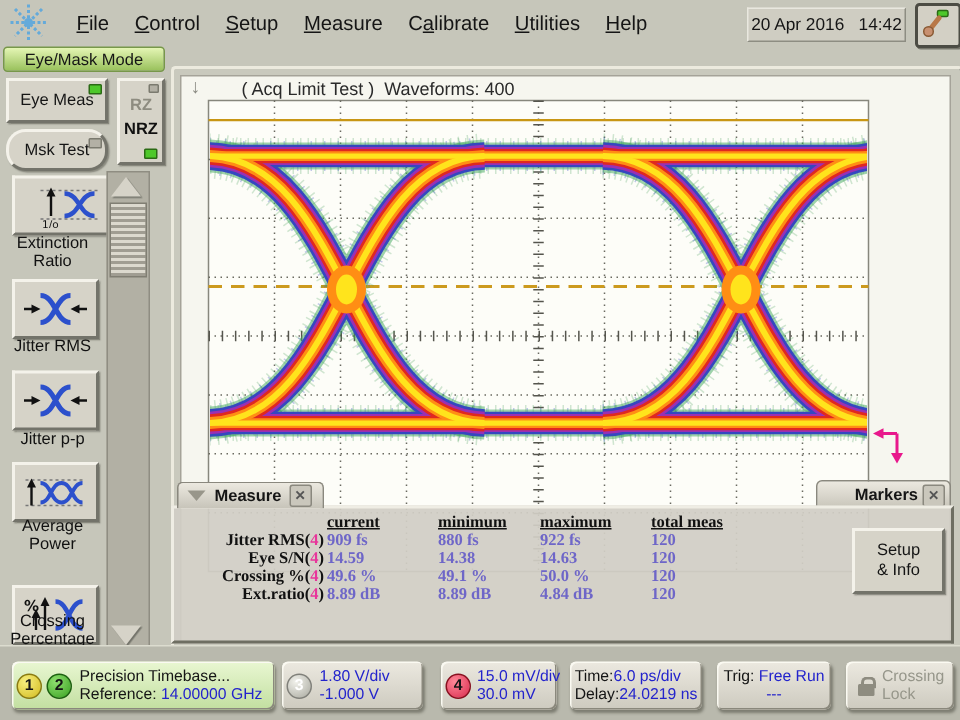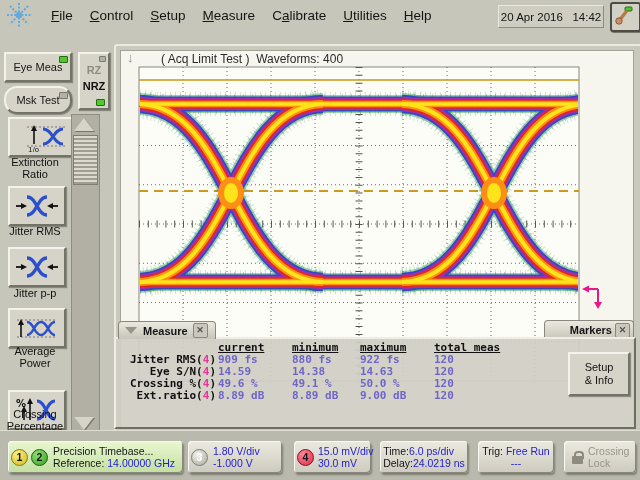--- a/index.html
+++ b/index.html
@@ -65,21 +65,21 @@
   .tabclose{width:13px;height:13px;margin:0 3px;background:#cac7bc;border:1px solid #8a887e;border-radius:2px;
             font-size:9px;line-height:12px;text-align:center;color:#555;}
   .chev{width:0;height:0;border-left:6px solid transparent;border-right:6px solid transparent;
         border-top:7px solid #98968a;margin:0 6px 0 6px;}
   #mbody{position:absolute;left:114px;top:337px;width:518px;height:88px;z-index:5;
          background:rgba(209,206,197,0.93);
          border-top:2px solid #efede4;border-left:2px solid #efede4;
          border-bottom:2px solid #6e6e62;border-right:2px solid #6e6e62;}
   #mtable{position:absolute;left:6px;top:3px;font-family:"DejaVu Sans Mono",monospace;
           font-size:11px;font-weight:bold;line-height:12px;}
-  .mrow{display:flex;}
+  .mrow{display:flex;font-family:Liberation Serif, serif;}
   .mc0{width:94px;text-align:right;color:#111;white-space:pre;}
   .mc{width:72px;margin-left:2px;color:#6e66c8;white-space:pre;}
   .mc.w2{width:66px;} .mc.w4{width:60px;}
   .mhead{color:#111;text-decoration:underline;}
   .chnum{color:#e8359b;}
   #setupinfo{position:absolute;left:452px;top:13px;width:58px;height:40px;font-size:11px;line-height:13px;
              display:flex;align-items:center;justify-content:center;text-align:center;}
   
   #bottombar{position:absolute;left:0;top:430px;width:640px;height:50px;background:#b9b9ad;z-index:8;
              border-top:1px solid #dcdccf;}
@@ -132,20 +132,21 @@
     <div id="datebox">20 Apr 2016   14:42</div>
     <div id="touchbtn">
       <svg width="23" height="22" viewBox="0 0 23 22">
         <rect x="13" y="3" width="7" height="4" rx="1" fill="#4ec82a" stroke="#2a6a14"></rect>
         <line x1="6" y1="18" x2="14" y2="8" stroke="#b87848" stroke-width="3.4" stroke-linecap="round"></line>
         <circle cx="7" cy="17" r="3.2" fill="#c89070" stroke="#8a5a34"></circle>
       </svg>
     </div>
   </div>
 
+  <div id="modetab">Eye/Mask Mode</div>
 
   <div class="sbtn raised" style="left:4px;top:52px;width:64px;height:26px;">
     <span>Eye Meas</span>
     <span class="led" style="right:2px;top:2px;"></span>
   </div>
 
   <div id="rznrz" class="raised">
     <span class="led gray" style="right:2px;top:2px;width:5px;height:4px;"></span>
     <div class="rz">RZ</div>
     <div class="nrz">NRZ</div>
@@ -341,21 +342,21 @@
         <div class="mc0"><span>Crossing %(</span><span class="chnum">4</span><span>)</span></div>
         <div class="mc">49.6 %</div>
         <div class="mc w2">49.1 %</div>
         <div class="mc">50.0 %</div>
         <div class="mc w4">120</div>
       </div>
       <div class="mrow">
         <div class="mc0"><span>Ext.ratio(</span><span class="chnum">4</span><span>)</span></div>
         <div class="mc">8.89 dB</div>
         <div class="mc w2">8.89 dB</div>
-        <div class="mc">9.00 dB</div>
+        <div class="mc">4.84 dB</div>
         <div class="mc w4">120</div>
       </div>
     </div>
     <div id="setupinfo" class="raised">
       <div>
           <div>Setup</div>
           <div>&amp; Info</div>
         </div>
     </div>
   </div>

